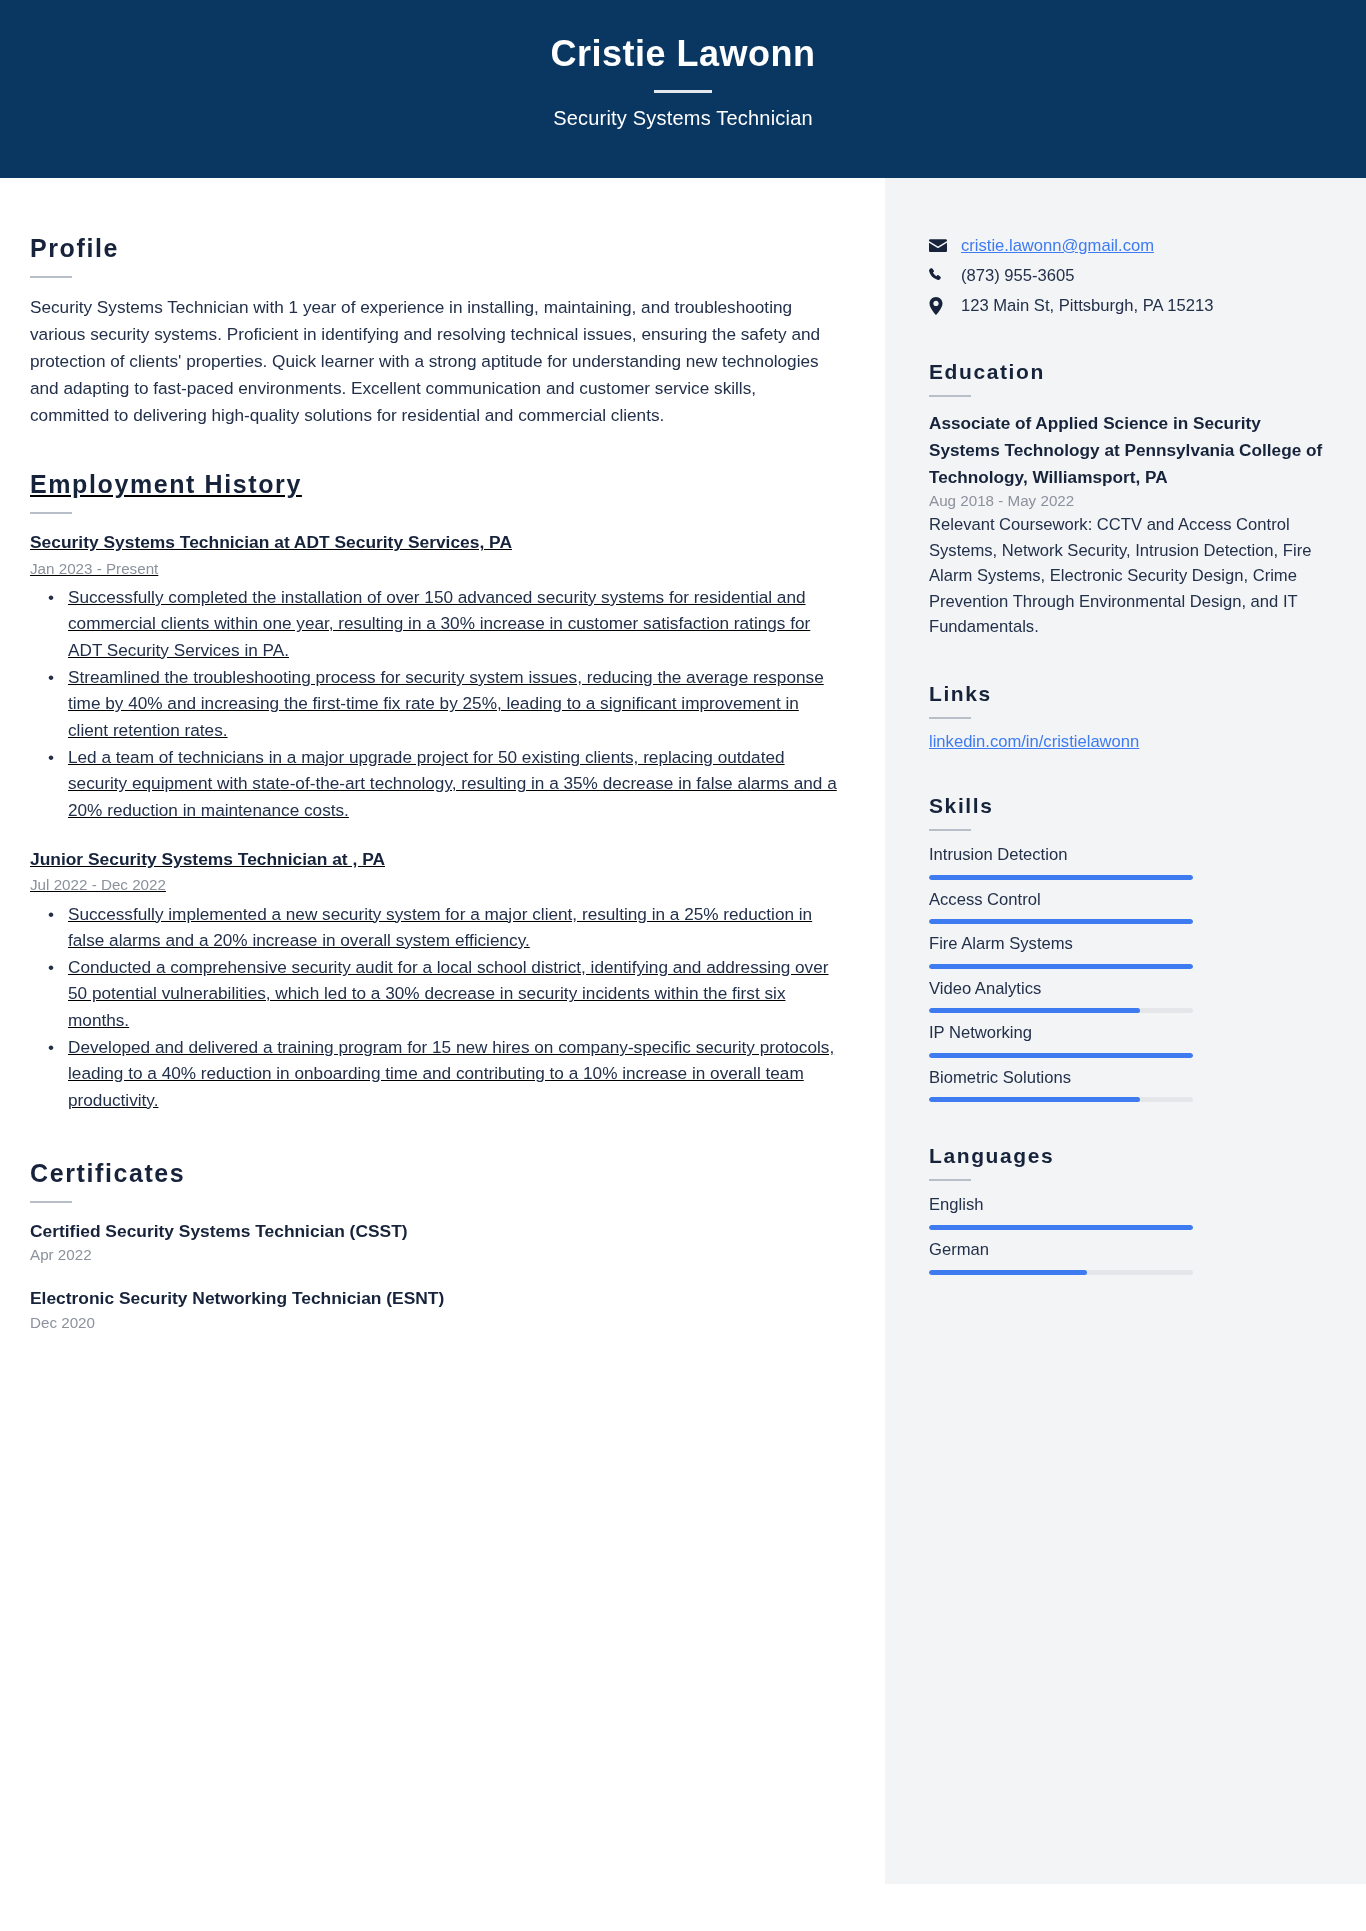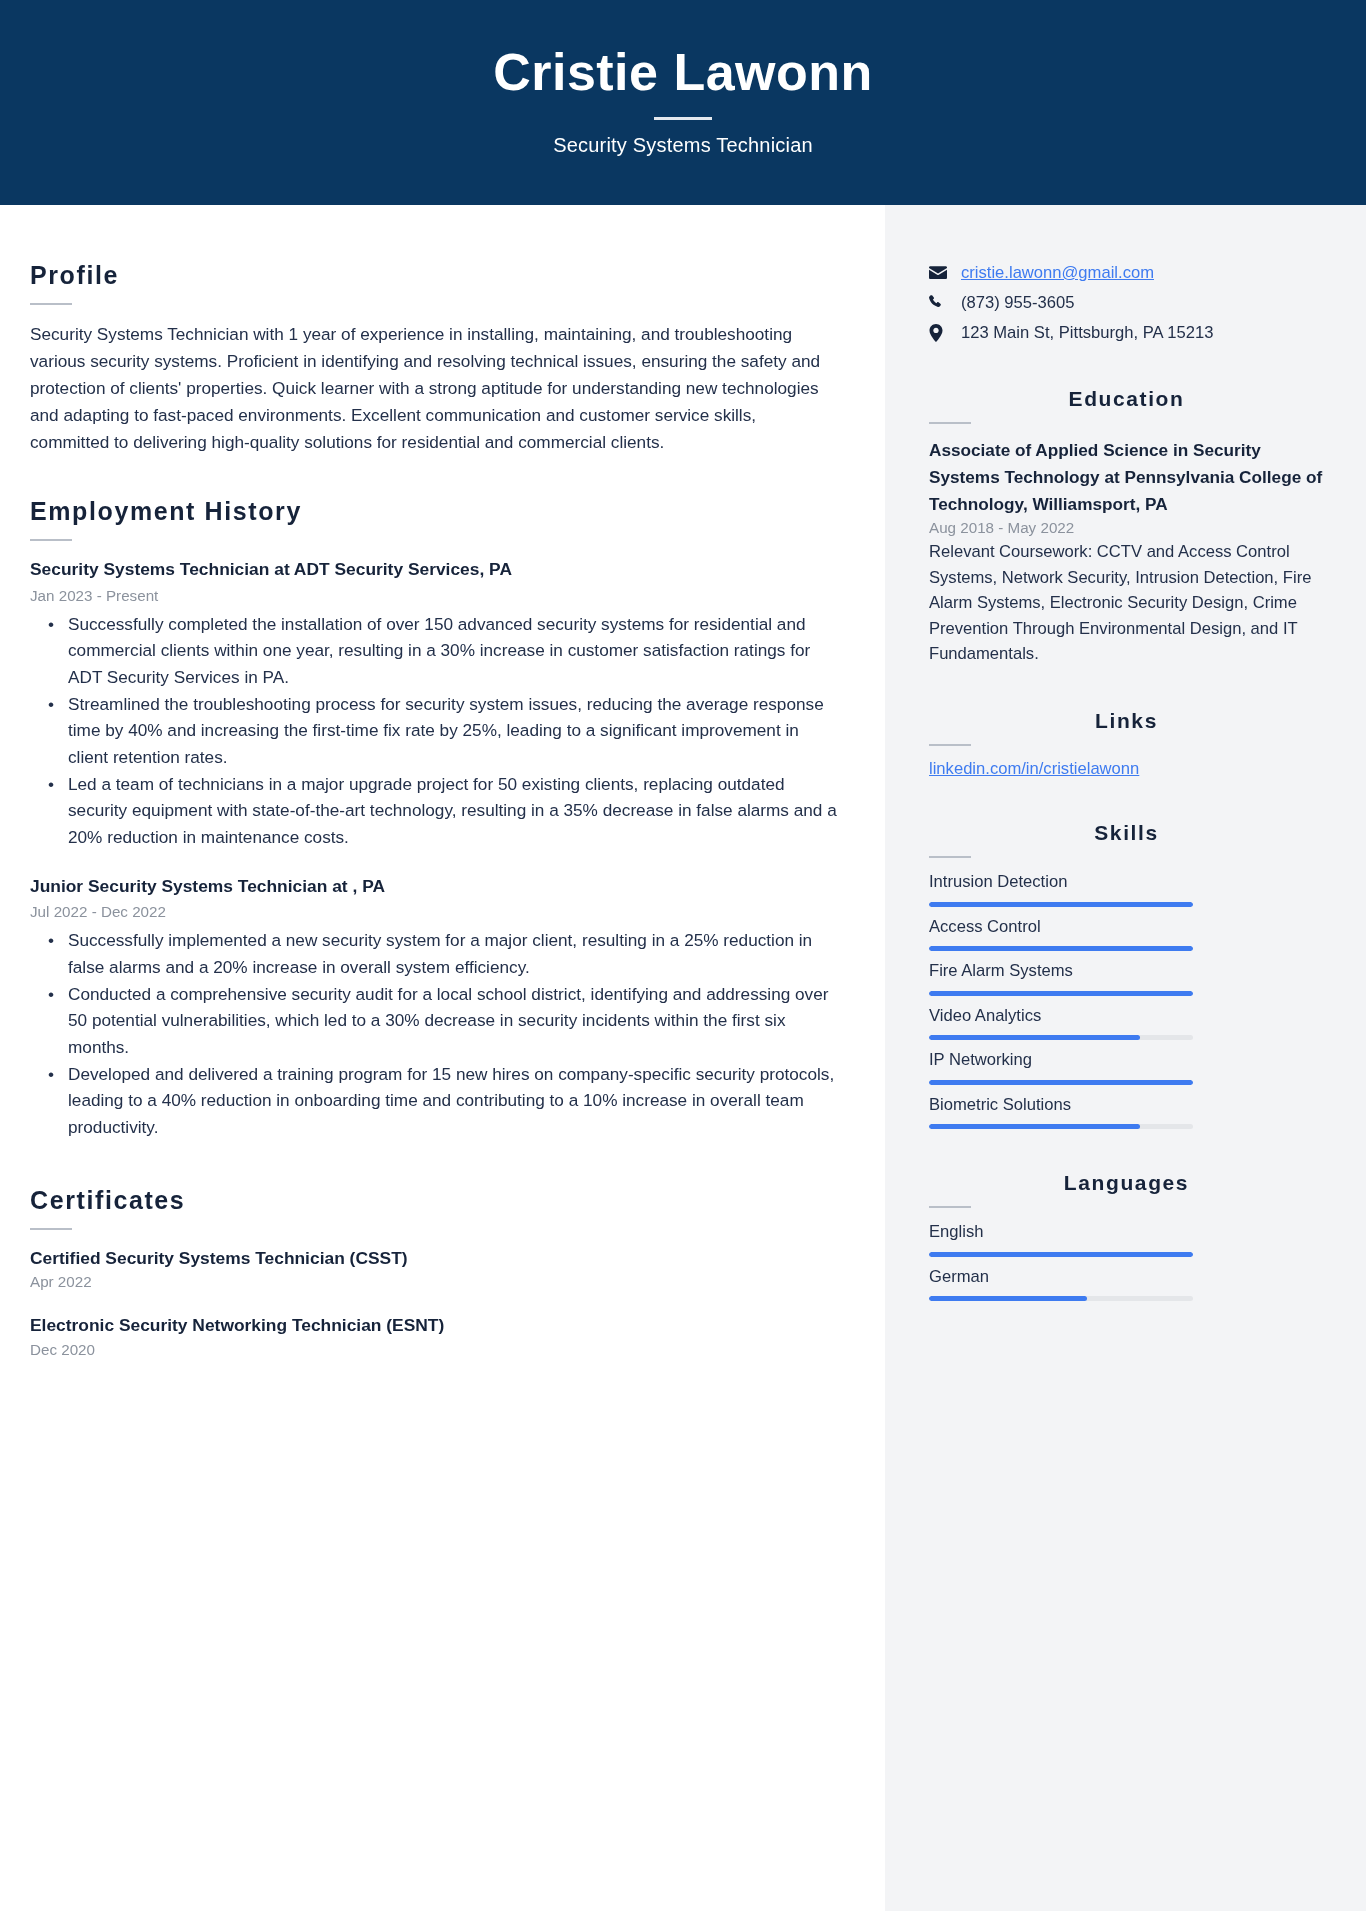--- a/index.html
+++ b/index.html
@@ -16,25 +16,24 @@
 
   
   .header {
     background: #0a3761;
     width: 100%;
     padding: 34px 0 48px 0;
     text-align: center;
   }
   .header-name {
     color: #ffffff;
-    font-size: 52px;
+    font-size: 36px;
     font-weight: 700;
     letter-spacing: 0.5px;
     line-height: 1.12;
-    margin-top: 9px;
   }
   .header-rule {
     width: 58px;
     height: 3px;
     background: #e4e8ee;
     margin: 16px auto 14px auto;
   }
   .header-title {
     color: #ffffff;
     font-size: 20px;
@@ -59,38 +58,38 @@
     padding: 56px 42px 40px 44px;
   }
 
   
   .sec-title {
     color: #16233a;
     font-weight: 700;
     letter-spacing: 1.6px;
   }
   .col-main .sec-title { font-size: 25px; }
-  .col-side .sec-title { font-size: 21px; text-align: center; }
+  .col-side .sec-title { font-size: 21px; }
   .sec-rule {
     width: 42px;
     height: 2px;
     background: #b9bfc8;
     margin: 13px 0 16px 0;
   }
   .col-side .sec-rule { margin: 11px 0 13px 0; }
 
   
   .profile-text {
     color: #23304a;
     font-size: 17.2px;
     line-height: 1.56;
   }
 
   
-  .sec-employment { margin-top: 42px; }
+  .sec-employment { margin-top: 42px; text-decoration: underline; }
   .job { margin-top: 12px; }
   .job + .job { margin-top: 24px; }
   .job-title {
     color: #16233a;
     font-size: 17.4px;
     font-weight: 700;
     line-height: 1.4;
   }
   .job-dates {
     color: #8b929d;

